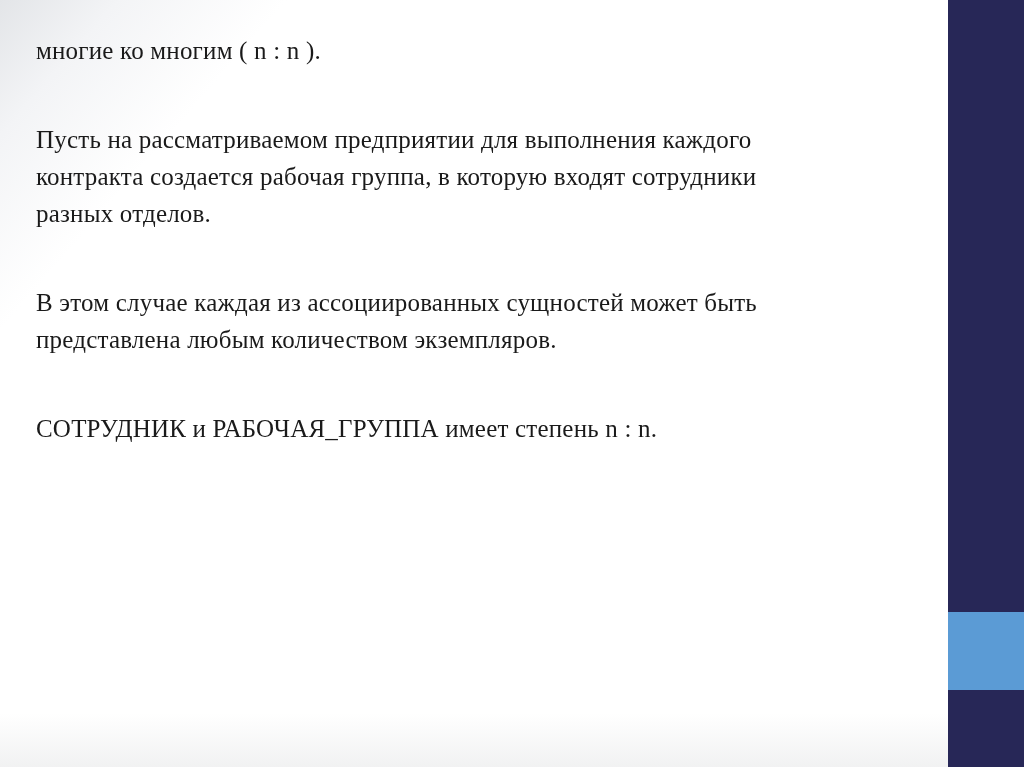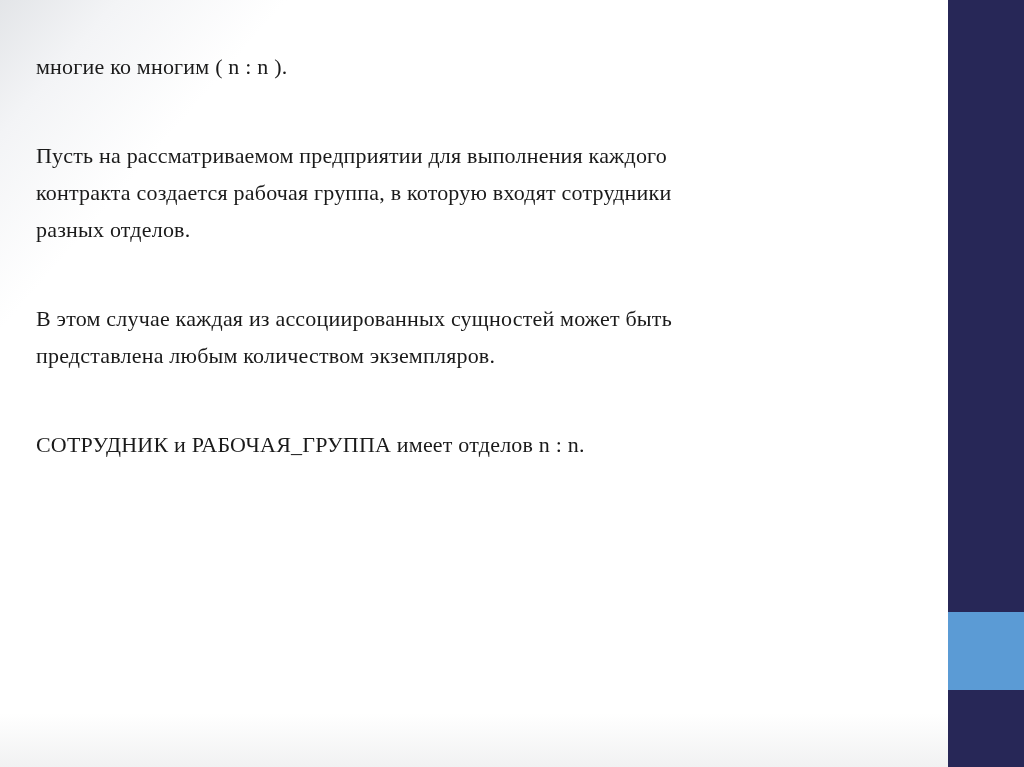--- a/index.html
+++ b/index.html
@@ -20,22 +20,22 @@
       linear-gradient(to top, rgba(120,125,130,0.10), rgba(120,125,130,0) 7%),
       linear-gradient(131deg, #e3e5e8 0%, #f3f4f6 7%, #ffffff 17%);
   }
   .content {
     position: absolute;
     left: 36px;
     top: 32px;
     width: 908px;
   }
   .para {
-    margin: 16px 0 52px 0;
-    font-size: 22px;
+    margin: 0 0 52px 0;
+    font-size: 25px;
     line-height: 37px;
     color: #1a1a1a;
     white-space: pre-line;
     letter-spacing: 0.2px;
   }
   .side-bar {
     position: absolute;
     top: 0;
     right: 0;
     width: 76px;
@@ -55,19 +55,19 @@
 <body>
 
 <div class="slide">
   <div class="content">
     <p class="para">многие ко многим ( n : n ).</p>
     <p class="para">Пусть на рассматриваемом предприятии для выполнения каждого
 контракта создается рабочая группа, в которую входят сотрудники
 разных отделов.</p>
     <p class="para">В этом случае каждая из ассоциированных сущностей может быть
 представлена любым количеством экземпляров.</p>
-    <p class="para">СОТРУДНИК и РАБОЧАЯ_ГРУППА имеет отделов n : n.</p>
+    <p class="para">СОТРУДНИК и РАБОЧАЯ_ГРУППА имеет степень n : n.</p>
   </div>
 
   <div class="side-bar" style="background-color: rgb(39, 39, 87);">
     <div class="accent-block" style="background-color: rgb(91, 155, 213);"></div>
   </div>
 </div>
 
 </body></html>

